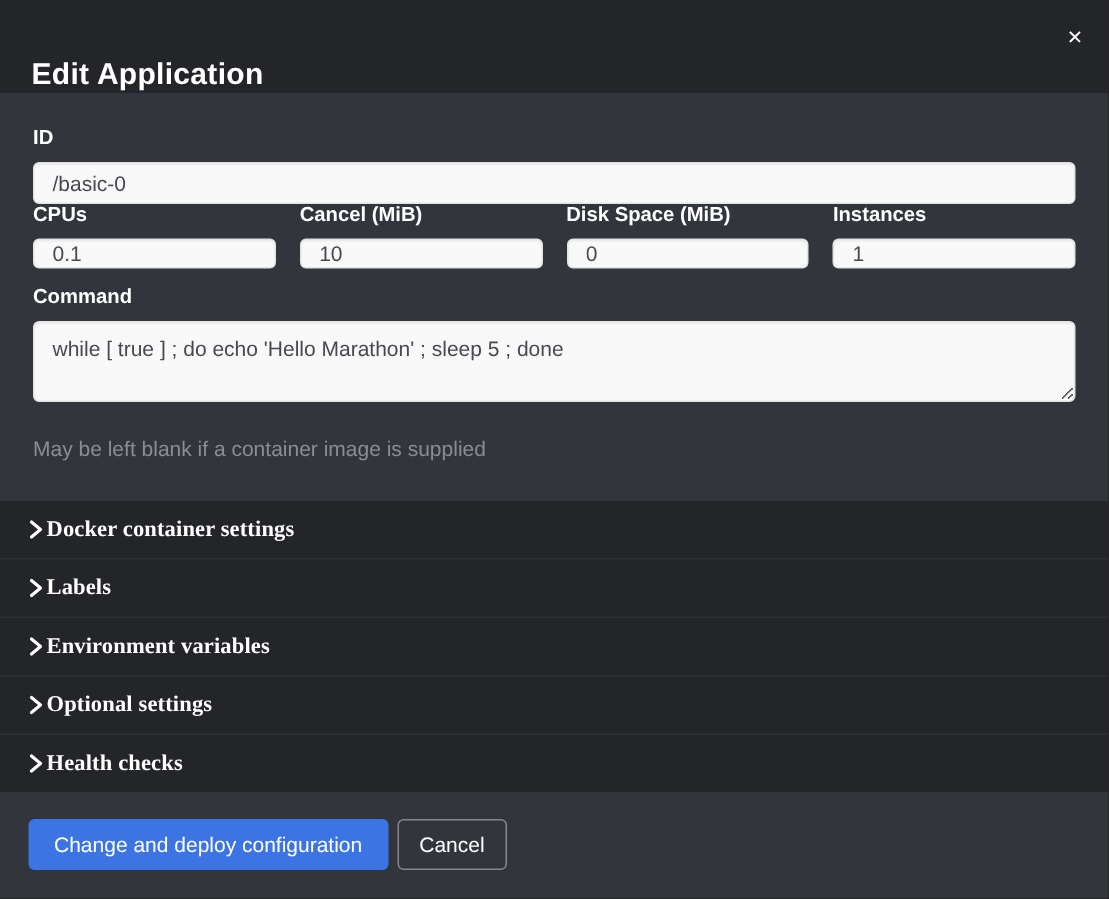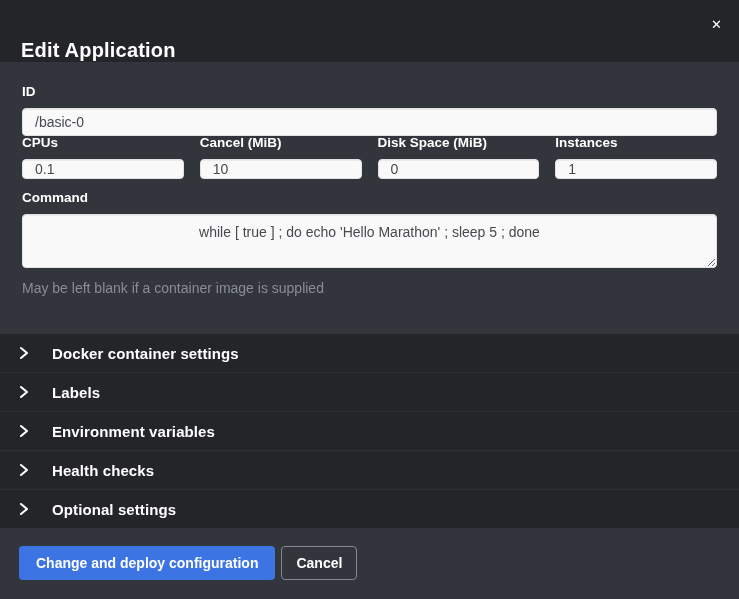--- a/index.html
+++ b/index.html
@@ -22,36 +22,36 @@
     margin-bottom:8px; line-height:1.1; }
   .text-input { width:100%; height:28px; background:#f9f9f9; border:1px solid #e2e3e4;
     border-radius:4px; padding:0 12px; font-size:14px; color:#46494f;
     font-family:inherit; box-shadow:inset 0 1px 1px rgba(0,0,0,.06); }
   .field-row { display:grid; grid-template-columns:repeat(4,1fr); gap:16px;
     margin-bottom:12px; }
   .field-row .text-input { height:20px; }
   .cmd-textarea { width:100%; height:54px; background:#f9f9f9; border:1px solid #e2e3e4;
     border-radius:4px; padding:8px 12px; font-size:14px; color:#46494f;
     font-family:inherit; resize:both; line-height:1.35;
-    box-shadow:inset 0 1px 1px rgba(0,0,0,.06);text-align:center; }
-  .help-text { color:#898d94; font-size:14px; margin-top:8px; }
+    box-shadow:inset 0 1px 1px rgba(0,0,0,.06); }
+  .help-text { color:#898d94; font-size:14px; margin-top:18px; }
 
   
   .accordion { flex:0 0 194px; background:#242529; display:flex; flex-direction:column; }
-  .acc-row { flex:1 1 0; display:flex; align-items:center; gap:23px; padding-left:19px;
+  .acc-row { flex:1 1 0; display:flex; align-items:center; gap:2px; padding-left:19px;
     cursor:pointer; background:transparent; border:none; text-align:left;
-    font-family:Liberation Sans, sans-serif; }
+    font-family:Liberation Serif, serif; }
   .acc-row:not(:last-child) { border-bottom:1px solid #2e3036; }
   .acc-chevron { display:inline-flex; width:10px; flex:0 0 10px; }
   .acc-label { color:#ffffff; font-size:15px; font-weight:700; letter-spacing:.1px; }
 
   
   .modal-footer { flex:0 0 71px; background:#32353b; display:flex; align-items:flex-start;
     gap:6px; padding:18px 0 0 19px; }
-  .btn { height:34px; border-radius:4px; font-size:14px; font-weight:700;
+  .btn { height:34px; border-radius:4px; font-size:14px; font-weight:400;
     font-family:inherit; cursor:pointer; }
   .btn-primary { background:#3c75e3; color:#ffffff; border:none; padding:0 17px; }
   .btn-cancel { background:transparent; color:#ffffff; border:1px solid #85898f;
     padding:0 14px; }
 </style>
 </head>
 <body>
 
 <div class="modal">
 
@@ -116,29 +116,29 @@
           </svg>
       </span>
       <span class="acc-label">Environment variables</span>
     </button>
     <button class="acc-row">
       <span class="acc-chevron">
         <svg width="10" height="14" viewBox="0 0 10 14">
             <path d="M2 2 L8 7 L2 12" stroke="#ffffff" stroke-width="2.1" fill="none" stroke-linecap="round" stroke-linejoin="round"></path>
           </svg>
       </span>
-      <span class="acc-label">Health checks</span>
+      <span class="acc-label">Optional settings</span>
     </button>
     <button class="acc-row">
       <span class="acc-chevron">
         <svg width="10" height="14" viewBox="0 0 10 14">
             <path d="M2 2 L8 7 L2 12" stroke="#ffffff" stroke-width="2.1" fill="none" stroke-linecap="round" stroke-linejoin="round"></path>
           </svg>
       </span>
-      <span class="acc-label">Optional settings</span>
+      <span class="acc-label">Health checks</span>
     </button>
   </div>
 
   <div class="modal-footer">
     <button class="btn btn-primary">Change and deploy configuration</button>
     <button class="btn btn-cancel">Cancel</button>
   </div>
 
 </div>
 

